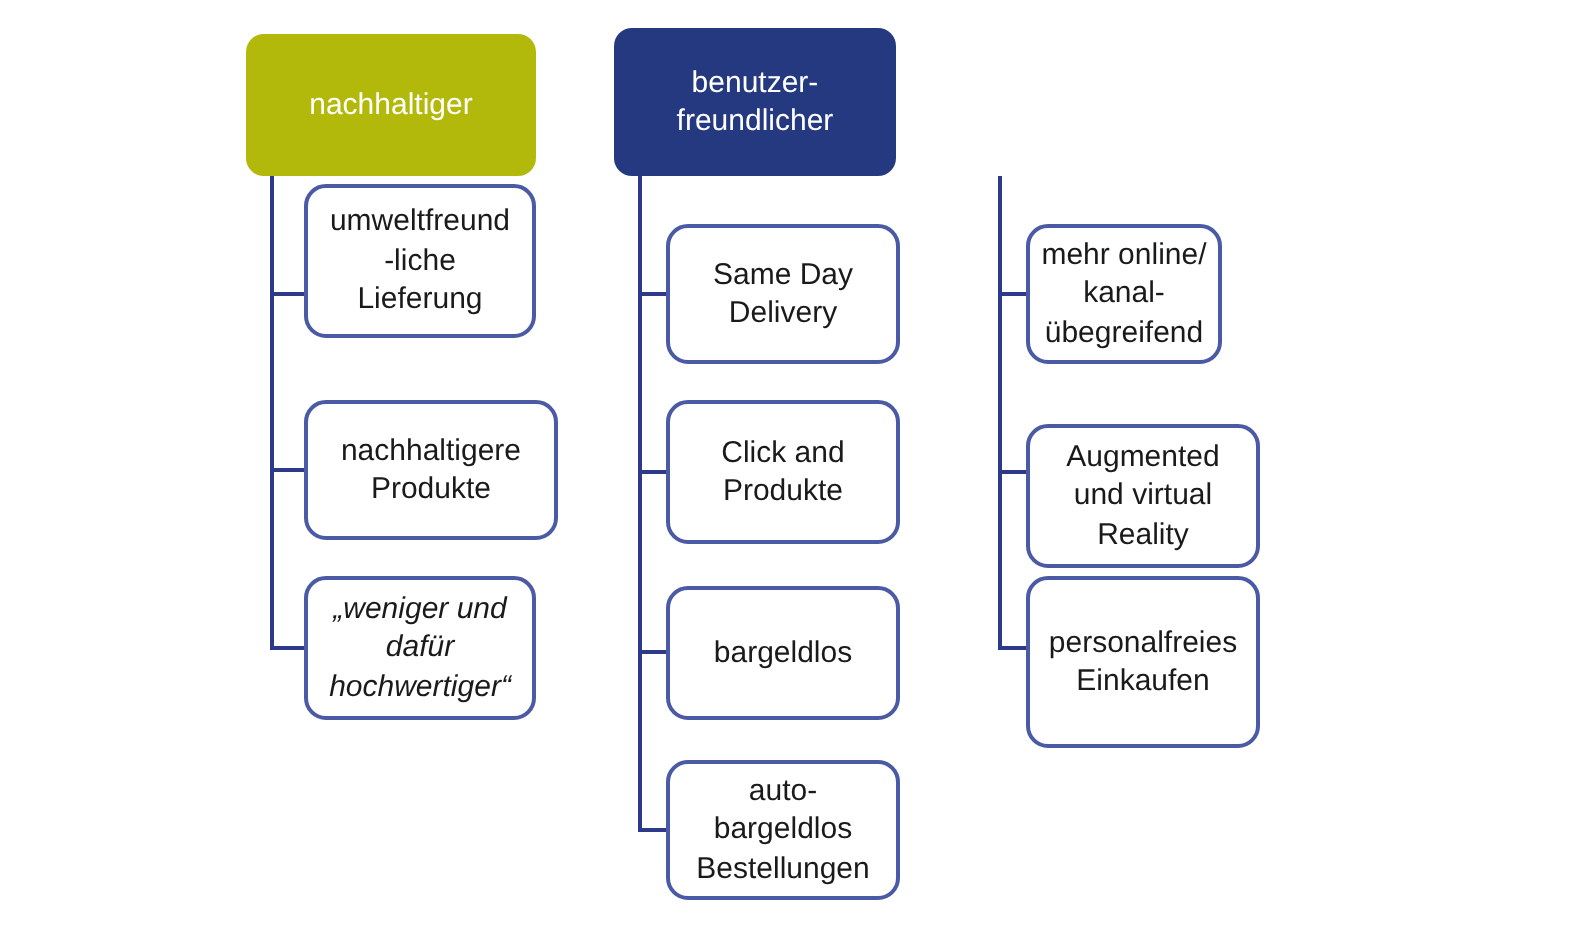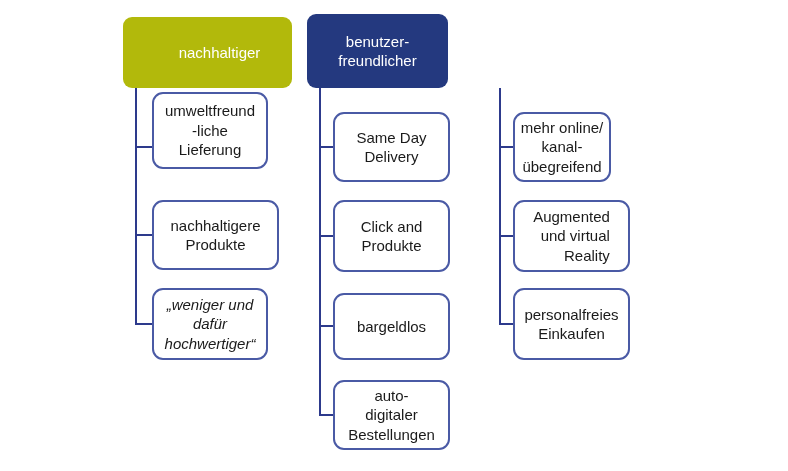--- a/index.html
+++ b/index.html
@@ -20,21 +20,21 @@
     display: flex;
     align-items: center;
     justify-content: center;
     text-align: center;
     color: var(--header-text, #ffffff);
     font-size: 15px;
     line-height: 1.3;
     border-radius: 9px;
     white-space: pre-line;
   }
-  .hdr-1 { background: var(--header-sustainable, #b2b90b); padding-left: 24px; }
+  .hdr-1 { background: var(--header-sustainable, #b2b90b); }
   .hdr-2 { background: var(--header-userfriendly, #24397f); }
   .hdr-3 { background: var(--header-digital, #6591c3); }
   .node {
     position: absolute;
     display: flex;
     align-items: center;
     justify-content: center;
     text-align: center;
     background: #ffffff;
     border: 2px solid var(--child-border, #4a5aa5);
@@ -82,29 +82,29 @@
   <div class="stub" style="left:319px; top:146px; width:14px;"></div>
   <div class="stub" style="left:319px; top:235px; width:14px;"></div>
   <div class="stub" style="left:319px; top:325px; width:14px;"></div>
   <div class="stub" style="left:319px; top:414px; width:14px;"></div>
   <div class="node" style="left:333px; top:112px; width:117px; height:70px;">Same Day
 Delivery</div>
   <div class="node" style="left:333px; top:200px; width:117px; height:72px;">Click and
 Produkte</div>
   <div class="node" style="left:333px; top:293px; width:117px; height:67px;">bargeldlos</div>
   <div class="node" style="left:333px; top:380px; width:117px; height:70px;">auto-
-digitaler
+bargeldlos
 Bestellungen</div>
 
   <div class="vline" style="left:499px; top:88px; height:237px;"></div>
   <div class="stub" style="left:499px; top:146px; width:14px;"></div>
   <div class="stub" style="left:499px; top:235px; width:14px;"></div>
   <div class="stub" style="left:499px; top:323px; width:14px;"></div>
   <div class="node" style="left:513px; top:112px; width:98px; height:70px;">mehr online/
 kanal-
 übegreifend</div>
-  <div class="node" style="left:513px; top:200px; width:117px; height:72px;text-align:right;">Augmented
+  <div class="node" style="left:513px; top:212px; width:117px; height:72px;">Augmented
 und virtual
 Reality</div>
-  <div class="node" style="left:513px; top:288px; width:117px; height:72px;">personalfreies
+  <div class="node" style="left:513px; top:288px; width:117px; height:86px;">personalfreies
 Einkaufen</div>
 
 </div>
 
 </body></html>

